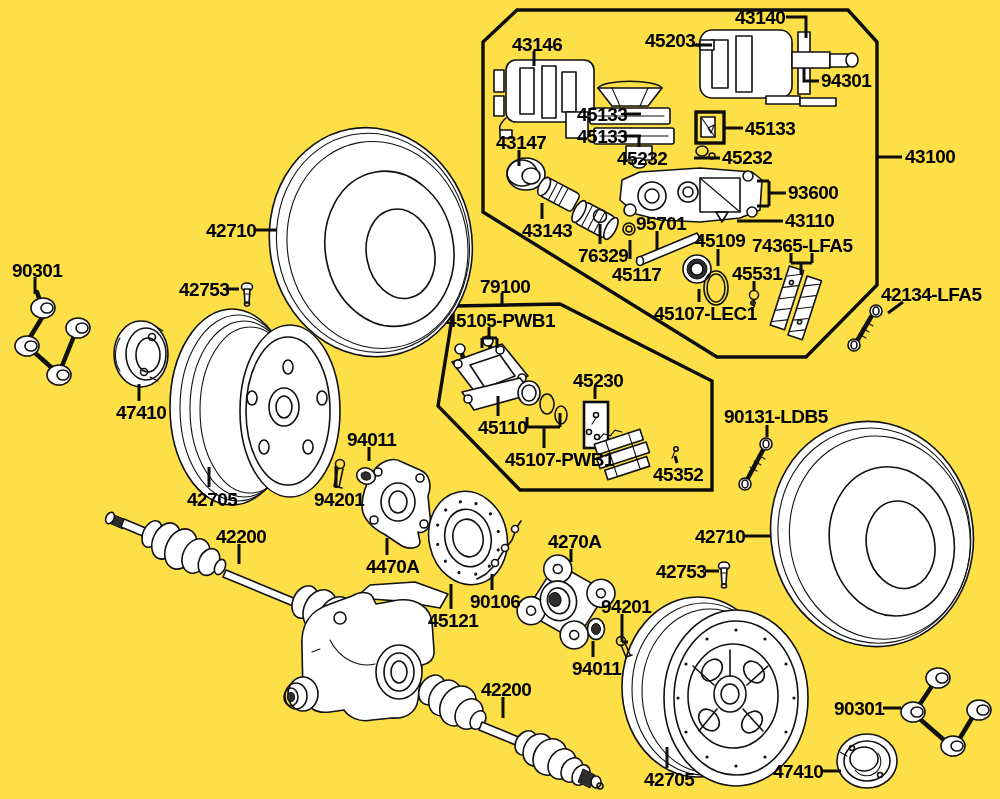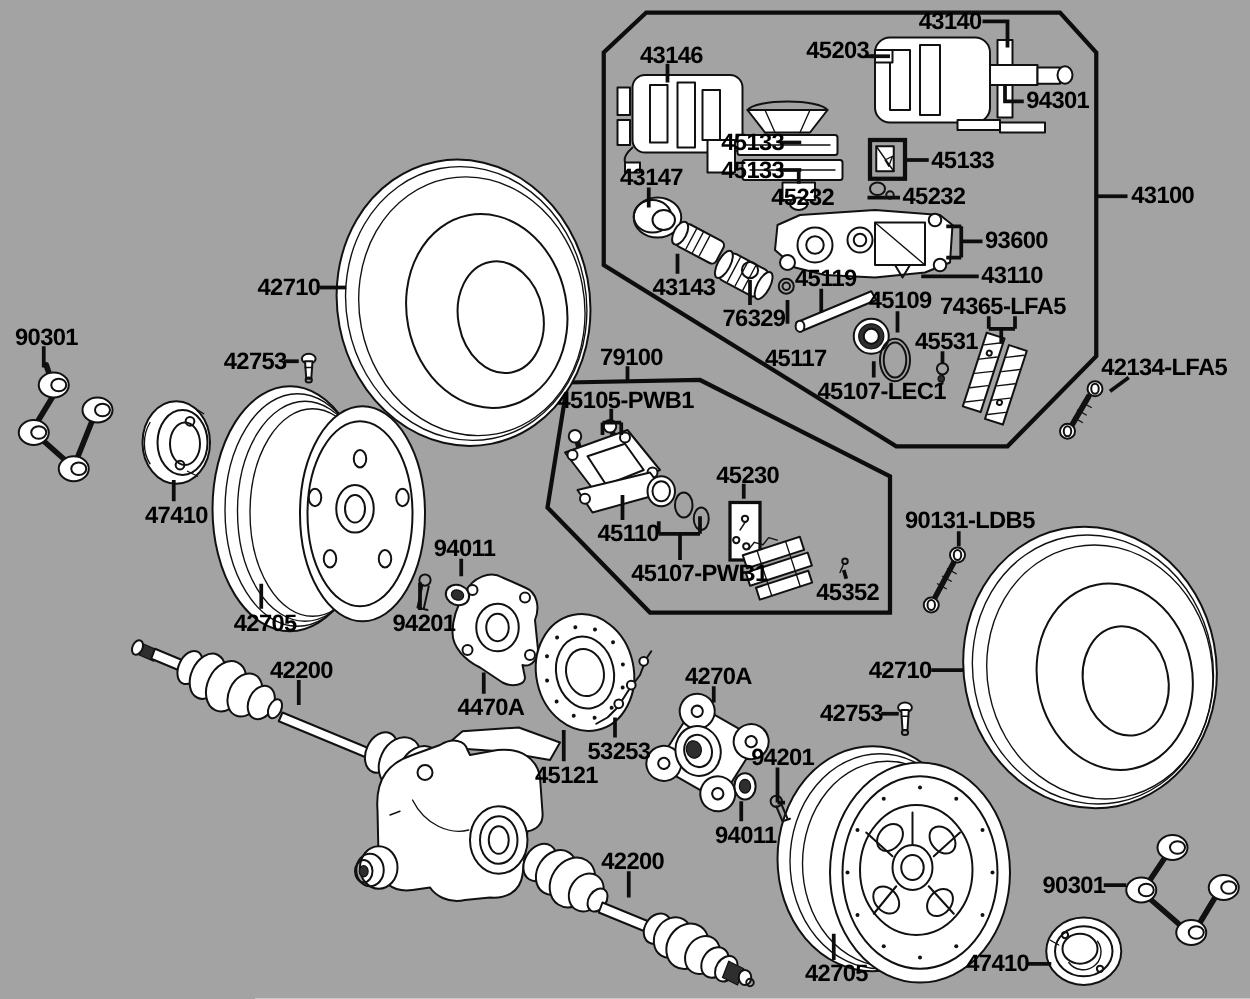--- a/index.html
+++ b/index.html
@@ -1,16 +1,16 @@
 <!DOCTYPE html>
 <html><head>
 <meta charset="utf-8">
 <style>
   html,body{margin:0;padding:0;background:#fff;}
-  .stage{position:relative;width:1000px;height:799px;background:#a3a3a3;overflow:hidden;
+  .stage{position:relative;width:1000px;height:799px;background:#fde047;overflow:hidden;
          font-family:"Liberation Sans",sans-serif;}
   .stage svg{position:absolute;left:0;top:0;}
   .lbl{position:absolute;font-weight:bold;font-size:19px;line-height:1;color:#000;
        letter-spacing:-0.5px;white-space:nowrap;}
   
   .s{fill:none;stroke:#111;stroke-width:1.6;stroke-linejoin:round;stroke-linecap:round;}
   .f{fill:#fff;stroke:#111;stroke-width:1.6;stroke-linejoin:round;}
   .t{fill:none;stroke:#111;stroke-width:1.1;stroke-linejoin:round;stroke-linecap:round;}
   .d{fill:#2e2e2e;stroke:#111;stroke-width:1;}
   .ldr{fill:none;stroke:#0d0d0d;stroke-width:3;stroke-linecap:butt;}
@@ -491,25 +491,25 @@
 <div class="lbl" style="left:645px;top:31px">45203</div>
 <div class="lbl" style="left:821px;top:71px">94301</div>
 <div class="lbl" style="left:905px;top:147px">43100</div>
 <div class="lbl" style="left:577px;top:105px">45133</div>
 <div class="lbl" style="left:577px;top:127px">45133</div>
 <div class="lbl" style="left:745px;top:119px">45133</div>
 <div class="lbl" style="left:617px;top:149px">45232</div>
 <div class="lbl" style="left:722px;top:148px">45232</div>
 <div class="lbl" style="left:788px;top:183px">93600</div>
 <div class="lbl" style="left:785px;top:211px">43110</div>
-<div class="lbl" style="left:636px;top:214px">45119</div>
+<div class="lbl" style="left:636px;top:214px">95701</div>
 <div class="lbl" style="left:695px;top:231px">45109</div>
 <div class="lbl" style="left:752px;top:236px">74365-LFA5</div>
 <div class="lbl" style="left:578px;top:246px">76329</div>
-<div class="lbl" style="left:612px;top:278px">45117</div>
+<div class="lbl" style="left:612px;top:265px">45117</div>
 <div class="lbl" style="left:732px;top:264px">45531</div>
 <div class="lbl" style="left:654px;top:304px">45107-LEC1</div>
 <div class="lbl" style="left:881px;top:285px">42134-LFA5</div>
 <div class="lbl" style="left:496px;top:133px">43147</div>
 <div class="lbl" style="left:522px;top:221px">43143</div>
 <div class="lbl" style="left:206px;top:221px">42710</div>
 <div class="lbl" style="left:179px;top:280px">42753</div>
 <div class="lbl" style="left:12px;top:261px">90301</div>
 <div class="lbl" style="left:116px;top:403px">47410</div>
 <div class="lbl" style="left:187px;top:490px">42705</div>
@@ -518,21 +518,21 @@
 <div class="lbl" style="left:478px;top:418px">45110</div>
 <div class="lbl" style="left:573px;top:371px">45230</div>
 <div class="lbl" style="left:505px;top:450px">45107-PWB1</div>
 <div class="lbl" style="left:653px;top:465px">45352</div>
 <div class="lbl" style="left:724px;top:407px">90131-LDB5</div>
 <div class="lbl" style="left:347px;top:430px">94011</div>
 <div class="lbl" style="left:314px;top:490px">94201</div>
 <div class="lbl" style="left:366px;top:557px">4470A</div>
 <div class="lbl" style="left:216px;top:527px">42200</div>
 <div class="lbl" style="left:428px;top:611px">45121</div>
-<div class="lbl" style="left:470px;top:592px">53253</div>
+<div class="lbl" style="left:470px;top:592px">90106</div>
 <div class="lbl" style="left:548px;top:532px">4270A</div>
 <div class="lbl" style="left:601px;top:597px">94201</div>
 <div class="lbl" style="left:572px;top:659px">94011</div>
 <div class="lbl" style="left:481px;top:680px">42200</div>
 <div class="lbl" style="left:695px;top:527px">42710</div>
 <div class="lbl" style="left:656px;top:562px">42753</div>
 <div class="lbl" style="left:834px;top:699px">90301</div>
 <div class="lbl" style="left:773px;top:762px">47410</div>
 <div class="lbl" style="left:644px;top:770px">42705</div>
 

